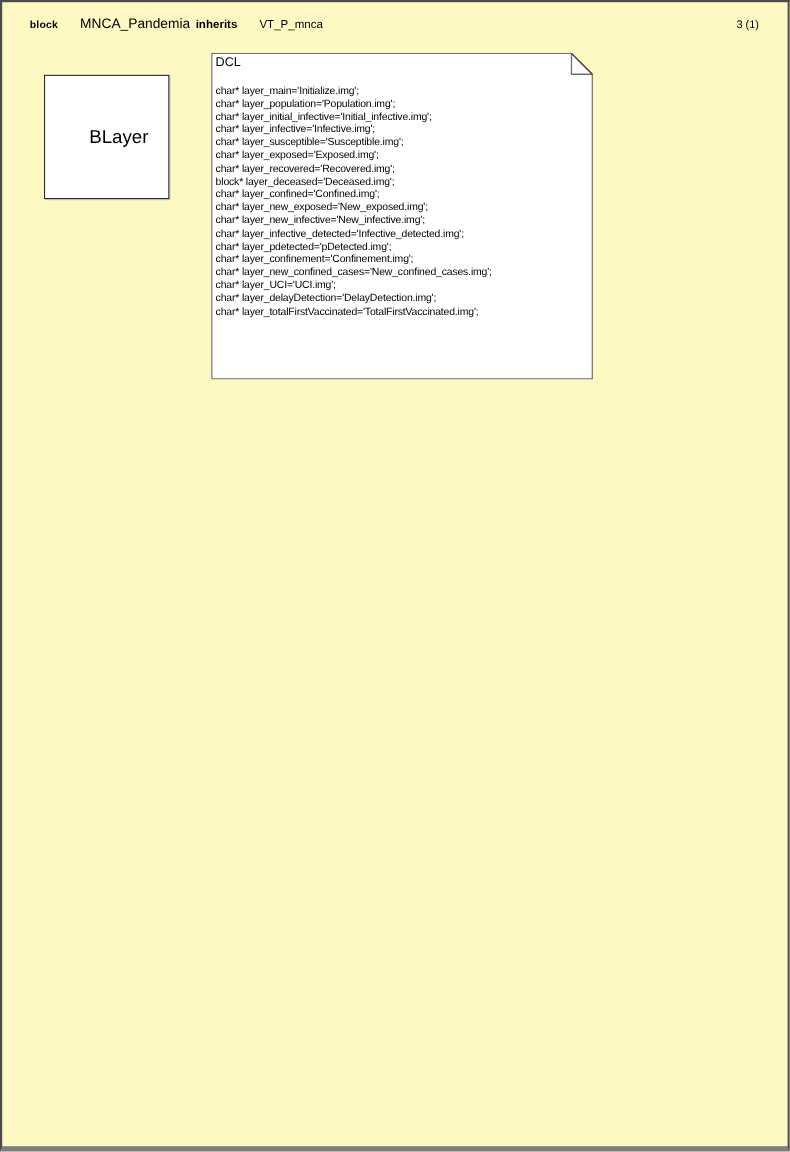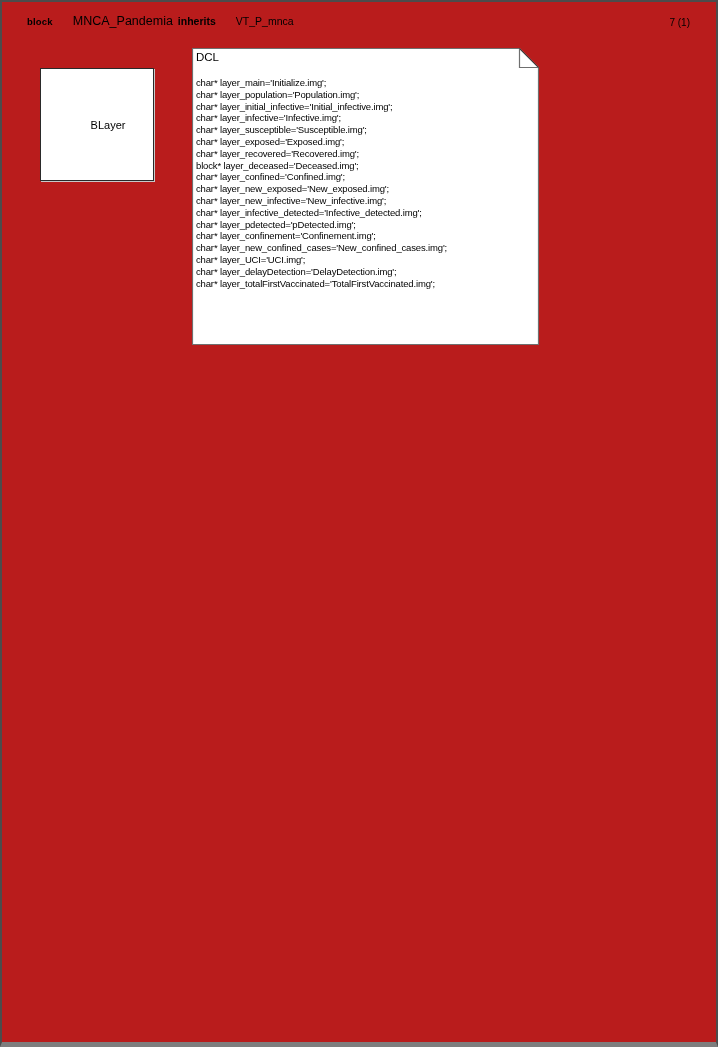--- a/index.html
+++ b/index.html
@@ -9,21 +9,21 @@
     color: #000000;
     width: 718px;
     height: 1047px;
     position: relative;
   }
   .page {
     position: absolute;
     left: 0; top: 0;
     width: 718px;
     height: 1047px;
-    background: #b91c1c;
+    background: #fef9c3;
     border-left: 2px solid #4c4c4c;
     border-right: 2px solid #4c4c4c;
     border-top: 2px solid #4c4c4c;
     border-bottom: 5px solid #7e7e7e;
   }
   
   .header-row {
     position: absolute;
     left: 25px; top: 12px;
     display: flex;
@@ -59,21 +59,21 @@
     left: 38px; top: 66px;
     width: 114px; height: 113px;
     background: #ffffff;
     border: 1px solid #2a2a2a;
     box-shadow: 1px 1px 0 #c9c9c9;
     display: flex;
     align-items: center;
     justify-content: center;
   }
   .blayer-label {
-    font-size: 11px;
+    font-size: 17px;
     padding-left: 22px;
   }
   
   .dcl-note {
     position: absolute;
     left: 190px; top: 46px;
     width: 347px; height: 380px;
   }
   .dcl-note svg {
     position: absolute;
@@ -103,21 +103,21 @@
 <body>
 
 <div class="page">
 
   <div class="header-row">
     <span class="kw-block">block</span>
     <span class="block-name">MNCA_Pandemia</span>
     <span class="inherits-kw">inherits</span>
     <span class="parent-name">VT_P_mnca</span>
   </div>
-  <div class="page-number">7 (1)</div>
+  <div class="page-number">3 (1)</div>
 
   <div class="blayer-box">
     <span class="blayer-label">BLayer</span>
   </div>
 
   <div class="dcl-note">
     <svg viewBox="0 0 347 297" aria-hidden="true">
       <path d="M0.5,0.5 H327.5 L346.5,19.5 V296.5 H0.5 Z" fill="#ffffff" stroke="#6f6f6f" stroke-width="1.2"></path>
       <path d="M327.5,0.5 V19.5 H346.5" fill="none" stroke="#6f6f6f" stroke-width="1.2"></path>
       <line x1="327.5" y1="0.5" x2="346.5" y2="19.5" stroke="#3d3d3d" stroke-width="1"></line>

